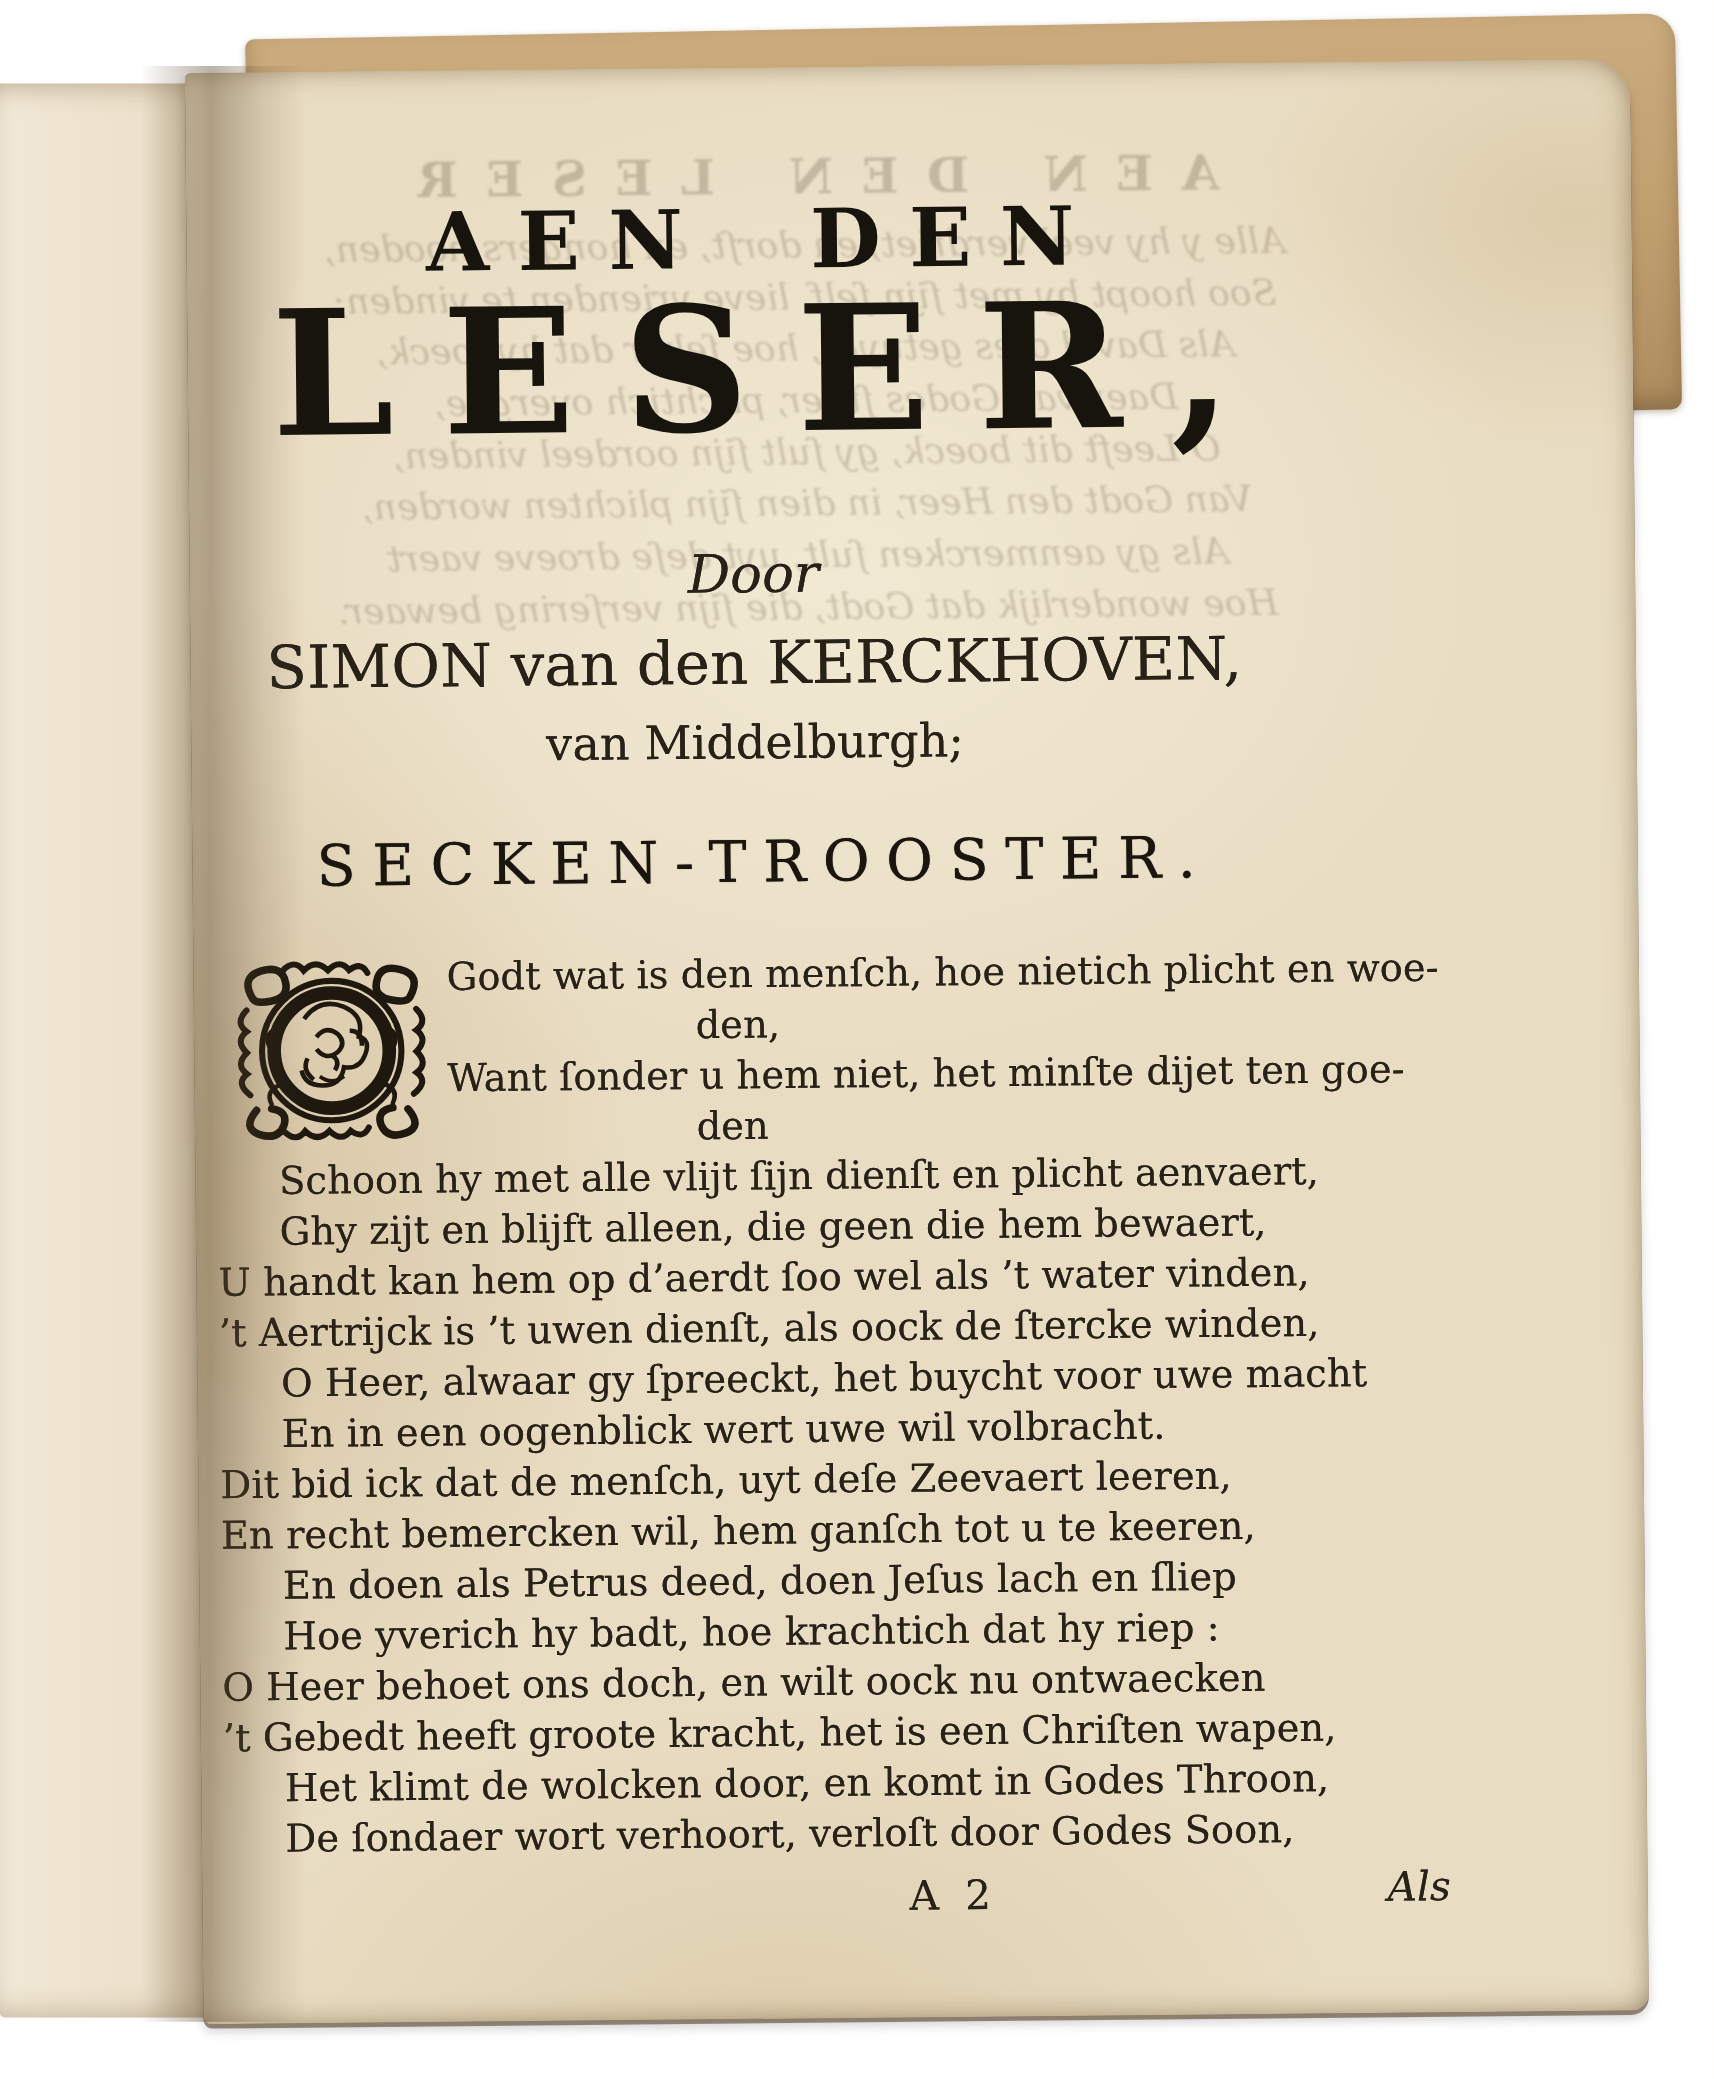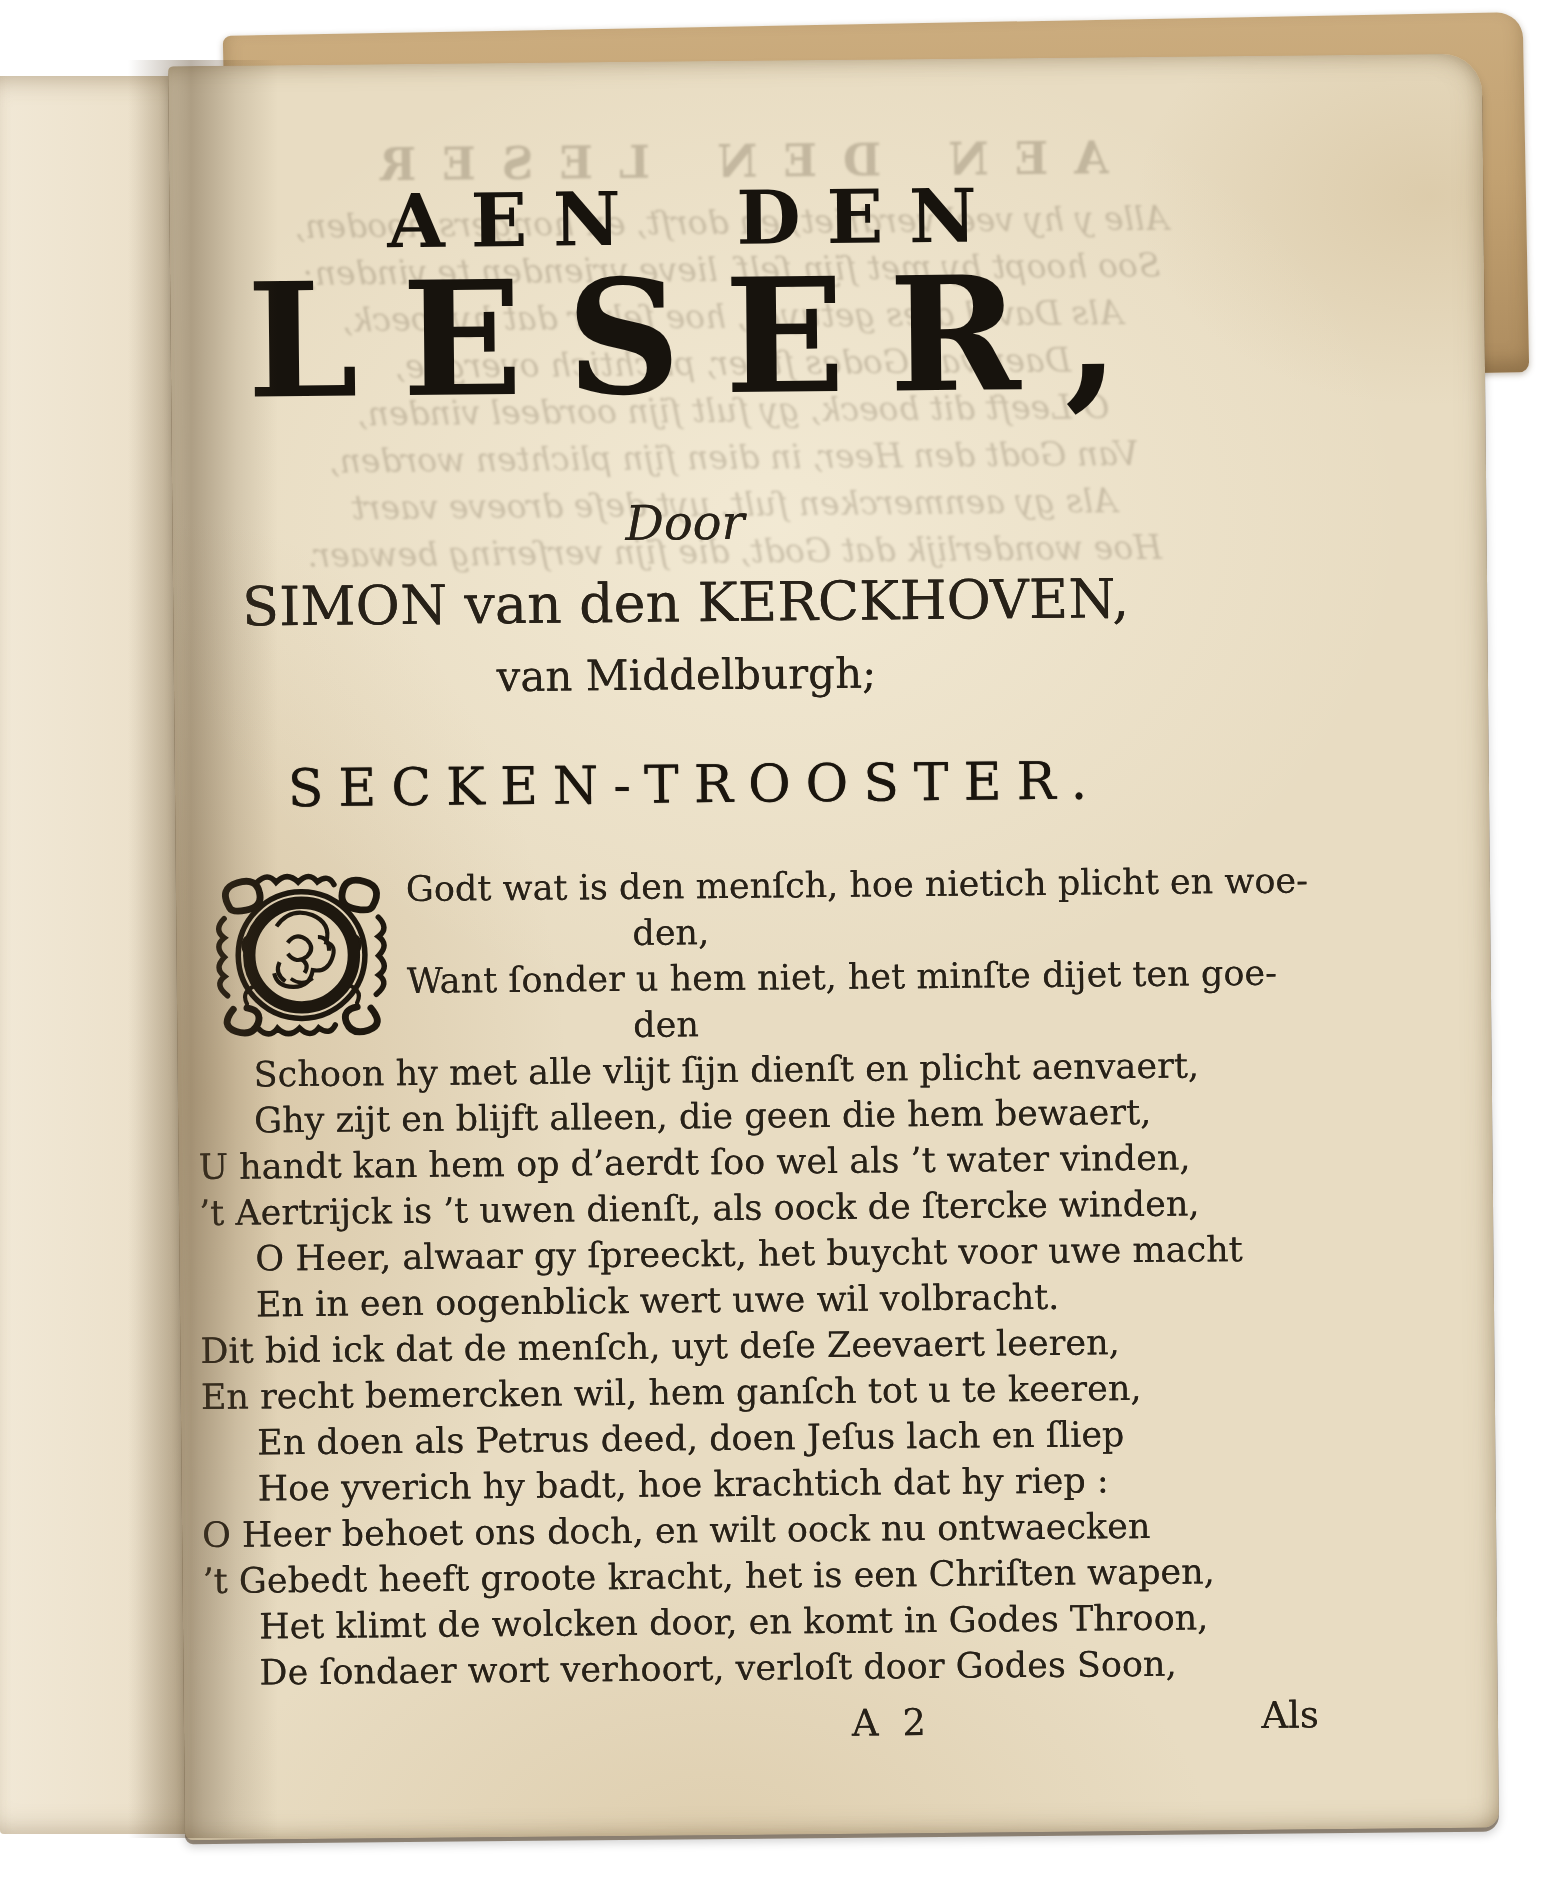--- a/index.html
+++ b/index.html
@@ -68,22 +68,22 @@
   .poem .line{white-space:nowrap;}
   .poem .flush{padding-left:0;}
   .poem .ind{padding-left:56px;}
   .poem .wrap{padding-left:436px;}
 
   .initial{float:left;width:182px;height:180px;margin:4px 14px 0 14px;}
   .initial svg{width:182px;height:168px;display:block;}
 
   .sigrow{position:relative;height:56px;margin-top:8px;font-size:37px;
     text-shadow:0 0 .6px rgba(25,20,12,.75);}
-  .sig-mark{position:absolute;left:648px;top:4px;letter-spacing:6px;}
-  .catchword{position:absolute;right:0;top:0;}
+  .sig-mark{position:absolute;left:623px;top:4px;letter-spacing:6px;}
+  .catchword{position:absolute;right:0;top:0;font-style:italic;}
 </style>
 </head>
 <body>
 
 <div class="scene">
 
   <div class="facing-page"></div>
 
   <div class="book-cover"></div>
 

